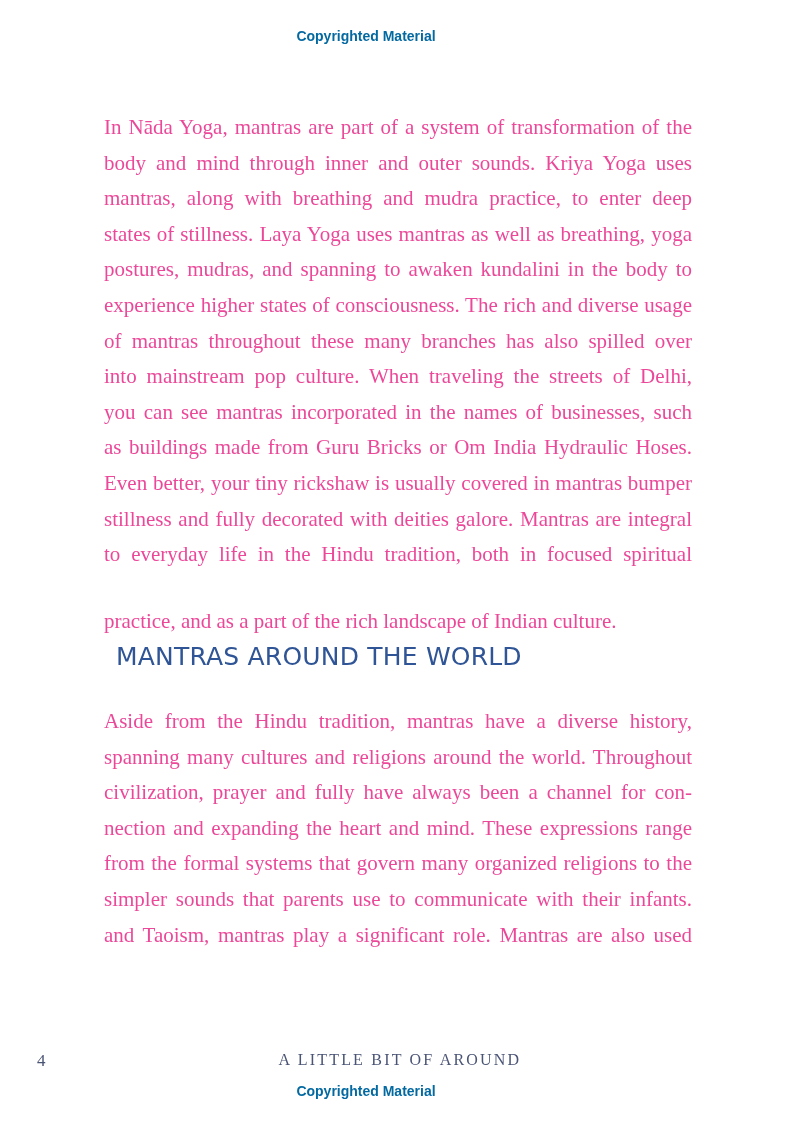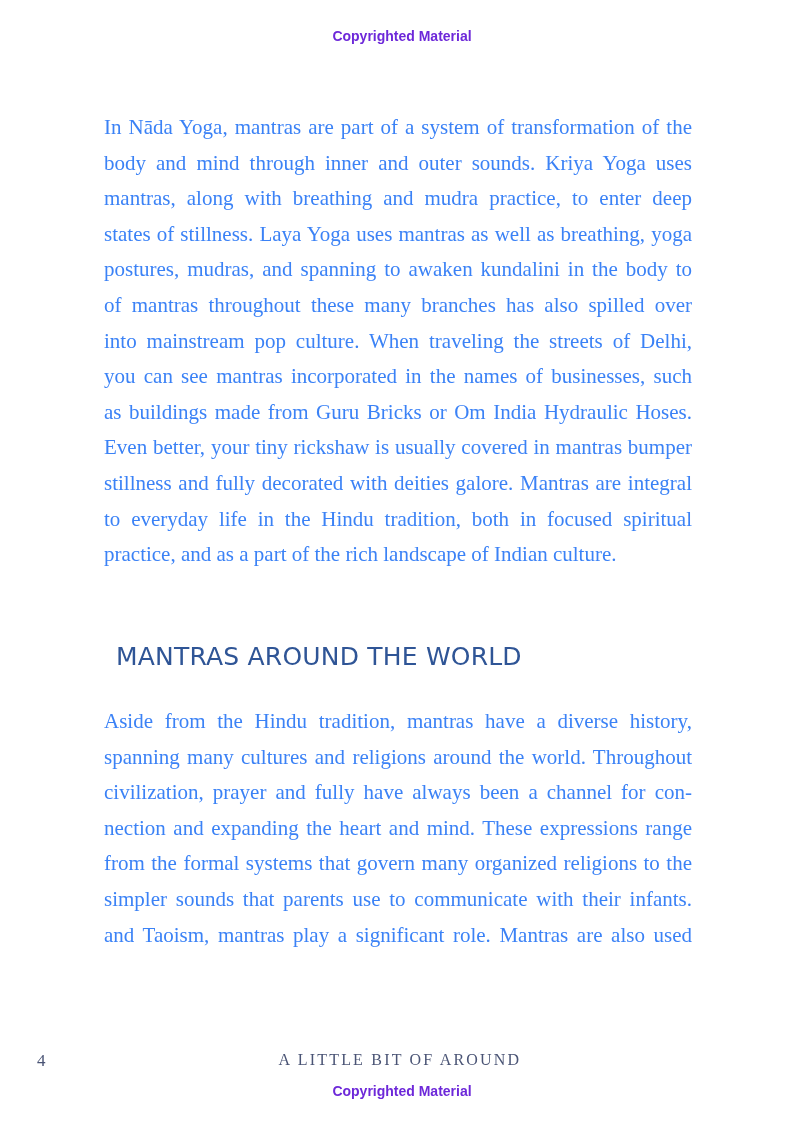--- a/index.html
+++ b/index.html
@@ -1,33 +1,33 @@
 <!DOCTYPE html>
 <html><head>
   <meta charset="utf-8">
   <style>
     html, body { margin: 0; padding: 0; background: #ffffff; }
     body { width: 800px; height: 1125px; position: relative; overflow: hidden; }
     .watermark {
       position: absolute; left: 0; width: 732px; text-align: center;
       font-family: "Liberation Sans", sans-serif; font-weight: bold;
-      font-size: 14px; color: #6d28d9; padding-left: 36px;
+      font-size: 14px; color: #0369a1;
     }
     .wm-top { top: 28px; }
     .wm-bottom { top: 1083px; }
     .text-block {
       position: absolute; left: 104px; width: 588px;
       font-family: "Liberation Serif", serif; font-size: 21px;
-      color: #3b82f6;
+      color: #ec4899;
     }
     .line {
       display: block; height: 35.6px; line-height: 35.6px;
       text-align: justify; text-align-last: justify; white-space: nowrap;
     }
-    .line.last { text-align-last: left; }
+    .line.last { text-align-last: left; margin-top: 31px; }
     .line-inner { display: inline-block; width: 100%; text-align: justify; text-align-last: justify; white-space: normal; }
     .line.last .line-inner { text-align-last: left; }
     #para1 { top: 110px; }
     #heading {
       position: absolute; left: 104px; top: 642px;
       font-family: "DejaVu Sans", sans-serif; font-size: 25px;
       color: #2f5596; letter-spacing: 0.2px; margin-left: 12px;
     }
     #para2 { top: 704px; }
     .folio {
@@ -44,20 +44,21 @@
 <body>
 
 <div class="watermark wm-top">Copyrighted Material</div>
 
 <div class="text-block" id="para1">
   <span class="line"><span class="line-inner">In Nāda Yoga, mantras are part of a system of transformation of the</span></span>
   <span class="line"><span class="line-inner">body and mind through inner and outer sounds. Kriya Yoga uses</span></span>
   <span class="line"><span class="line-inner">mantras, along with breathing and mudra practice, to enter deep</span></span>
   <span class="line"><span class="line-inner">states of stillness. Laya Yoga uses mantras as well as breathing, yoga</span></span>
   <span class="line"><span class="line-inner">postures, mudras, and spanning to awaken kundalini in the body to</span></span>
+  <span class="line"><span class="line-inner">experience higher states of consciousness. The rich and diverse usage</span></span>
   <span class="line"><span class="line-inner">of mantras throughout these many branches has also spilled over</span></span>
   <span class="line"><span class="line-inner">into mainstream pop culture. When traveling the streets of Delhi,</span></span>
   <span class="line"><span class="line-inner">you can see mantras incorporated in the names of businesses, such</span></span>
   <span class="line"><span class="line-inner">as buildings made from Guru Bricks or Om India Hydraulic Hoses.</span></span>
   <span class="line"><span class="line-inner">Even better, your tiny rickshaw is usually covered in mantras bumper</span></span>
   <span class="line"><span class="line-inner">stillness and fully decorated with deities galore. Mantras are integral</span></span>
   <span class="line"><span class="line-inner">to everyday life in the Hindu tradition, both in focused spiritual</span></span>
   <span class="line last"><span class="line-inner">practice, and as a part of the rich landscape of Indian culture.</span></span>
 </div>
 

